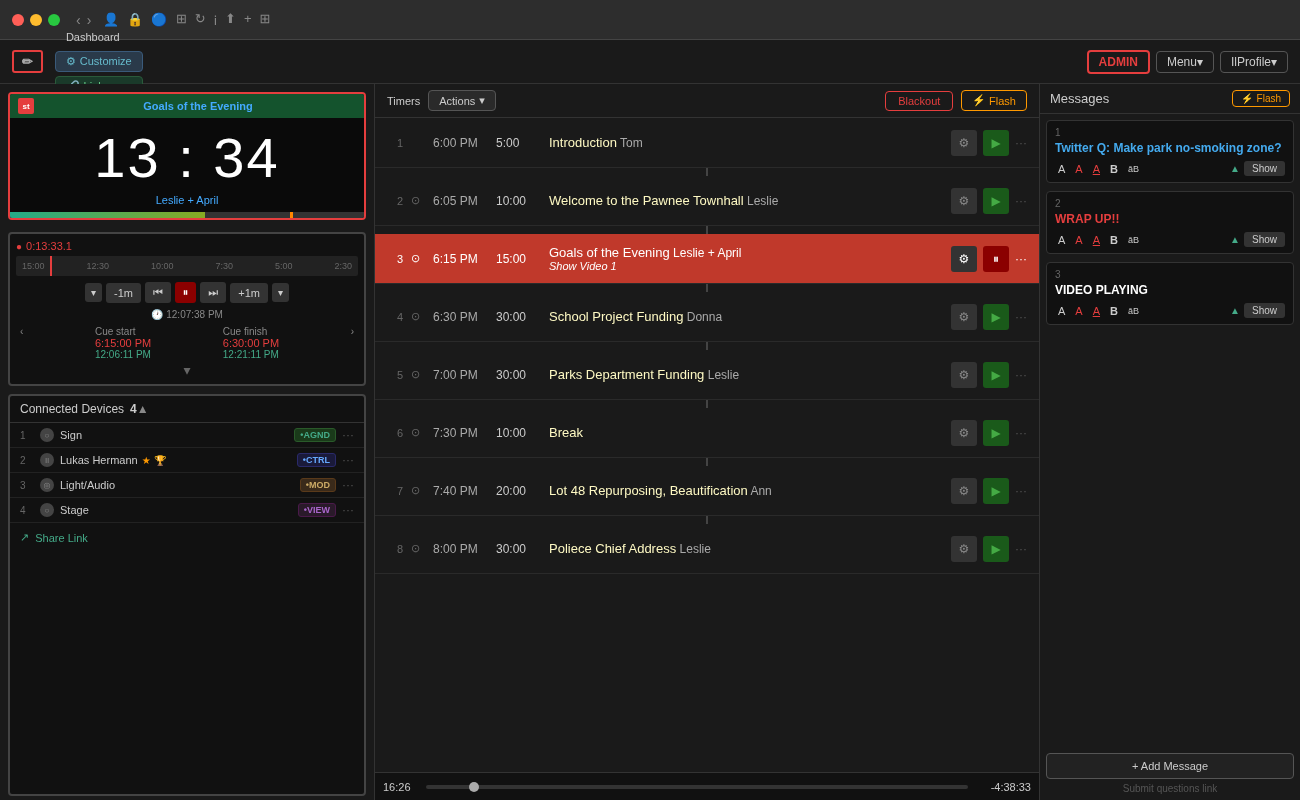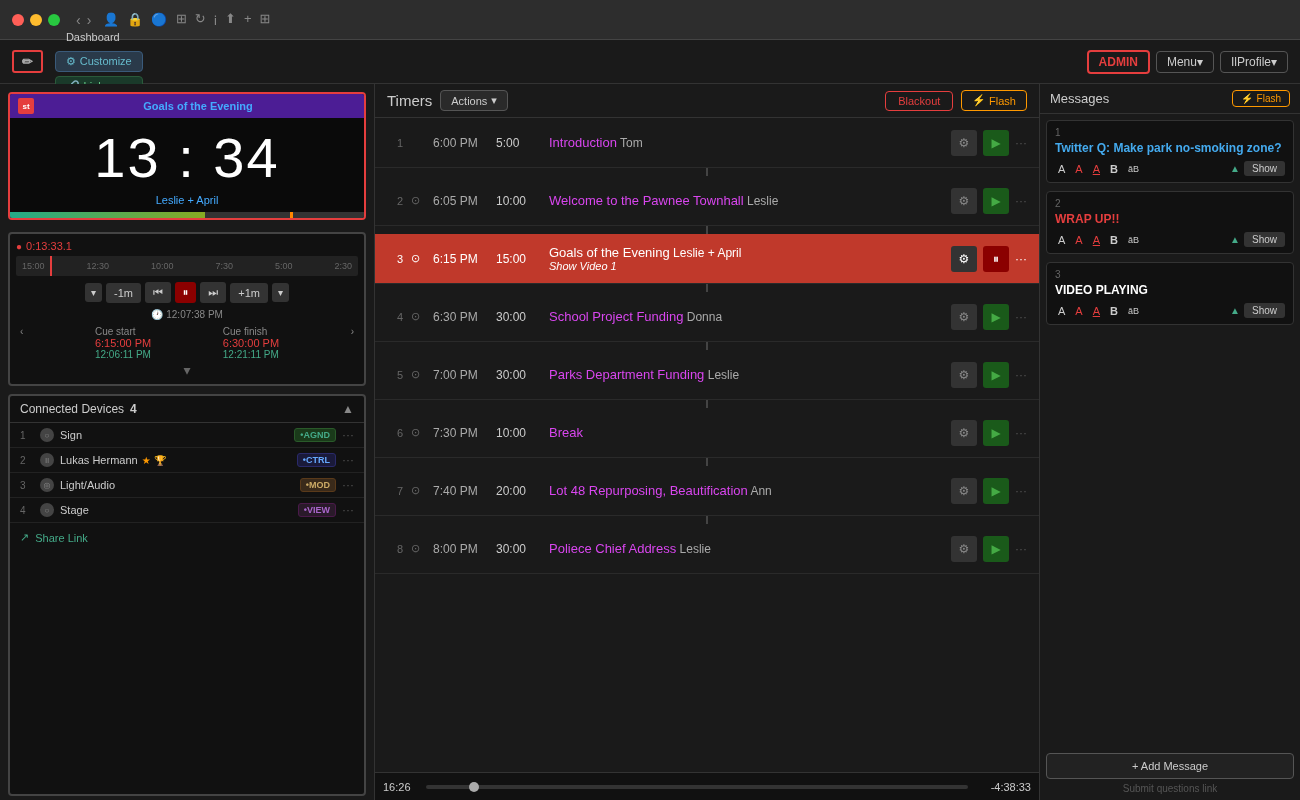--- a/index.html
+++ b/index.html
@@ -125,21 +125,21 @@
 
     
     .timer-preview {
       border: 2px solid #e53e3e;
       border-radius: 4px;
       margin: 8px;
       background: #111;
       overflow: hidden;
     }
     .timer-preview-header {
-      background: #4c1d95;
+      background: #14532d;
       display: flex;
       align-items: center;
       padding: 4px 8px;
       gap: 6px;
     }
     .stagetimer-logo {
       width: 16px; height: 16px;
       background: #e53e3e;
       border-radius: 2px;
       display: flex;
@@ -290,21 +290,20 @@
     .connected-devices {
       border: 2px solid #444;
       border-radius: 4px;
       margin: 4px 8px;
       background: #111;
       flex: 1;
     }
     .devices-header {
       display: flex;
       align-items: center;
-      justify-content: space-between;
       padding: 6px 10px;
       border-bottom: 1px solid #333;
     }
     .devices-title-left {
       display: flex;
       align-items: center;
       gap: 6px;
       font-size: 12px;
       color: #ccc;
     }
@@ -364,21 +363,21 @@
       border-right: 1px solid #333;
       background: #1a1a1a;
     }
     .timers-header {
       display: flex;
       align-items: center;
       padding: 6px 12px;
       border-bottom: 1px solid #333;
       gap: 8px;
     }
-    .timers-title { font-size: 15px; color: #ccc; }
+    .timers-title { font-size: 11px; color: #ccc; }
     .actions-btn {
       background: #2a2a2a;
       border: 1px solid #555;
       color: #ccc;
       padding: 3px 10px;
       border-radius: 4px;
       font-size: 11px;
       cursor: pointer;
       display: flex;
       align-items: center;
@@ -420,21 +419,21 @@
       gap: 8px;
       min-height: 50px;
     }
     .timer-item.active { background: #c0392b; }
     .timer-item.active * { color: #fff !important; }
     .timer-num { color: #666; font-size: 11px; width: 16px; text-align: right; }
     .timer-link-icon { color: #666; font-size: 11px; width: 14px; }
     .timer-time { color: #aaa; font-size: 12px; width: 55px; }
     .timer-duration { color: #ccc; font-size: 12px; width: 45px; }
     .timer-name-col { flex: 1; }
-    .timer-title { color: #d946ef; font-size: 13px; font-weight: 500; }
+    .timer-title { color: #fef9c3; font-size: 13px; font-weight: 500; }
     .timer-subtitle { color: #aaa; font-size: 11px; font-style: italic; }
     .timer-speaker { color: #aaa; font-size: 12px; }
     .timer-actions { display: flex; gap: 6px; align-items: center; }
     .gear-btn {
       background: #333;
       border: none;
       color: #888;
       width: 26px; height: 26px;
       border-radius: 3px;
       cursor: pointer;

